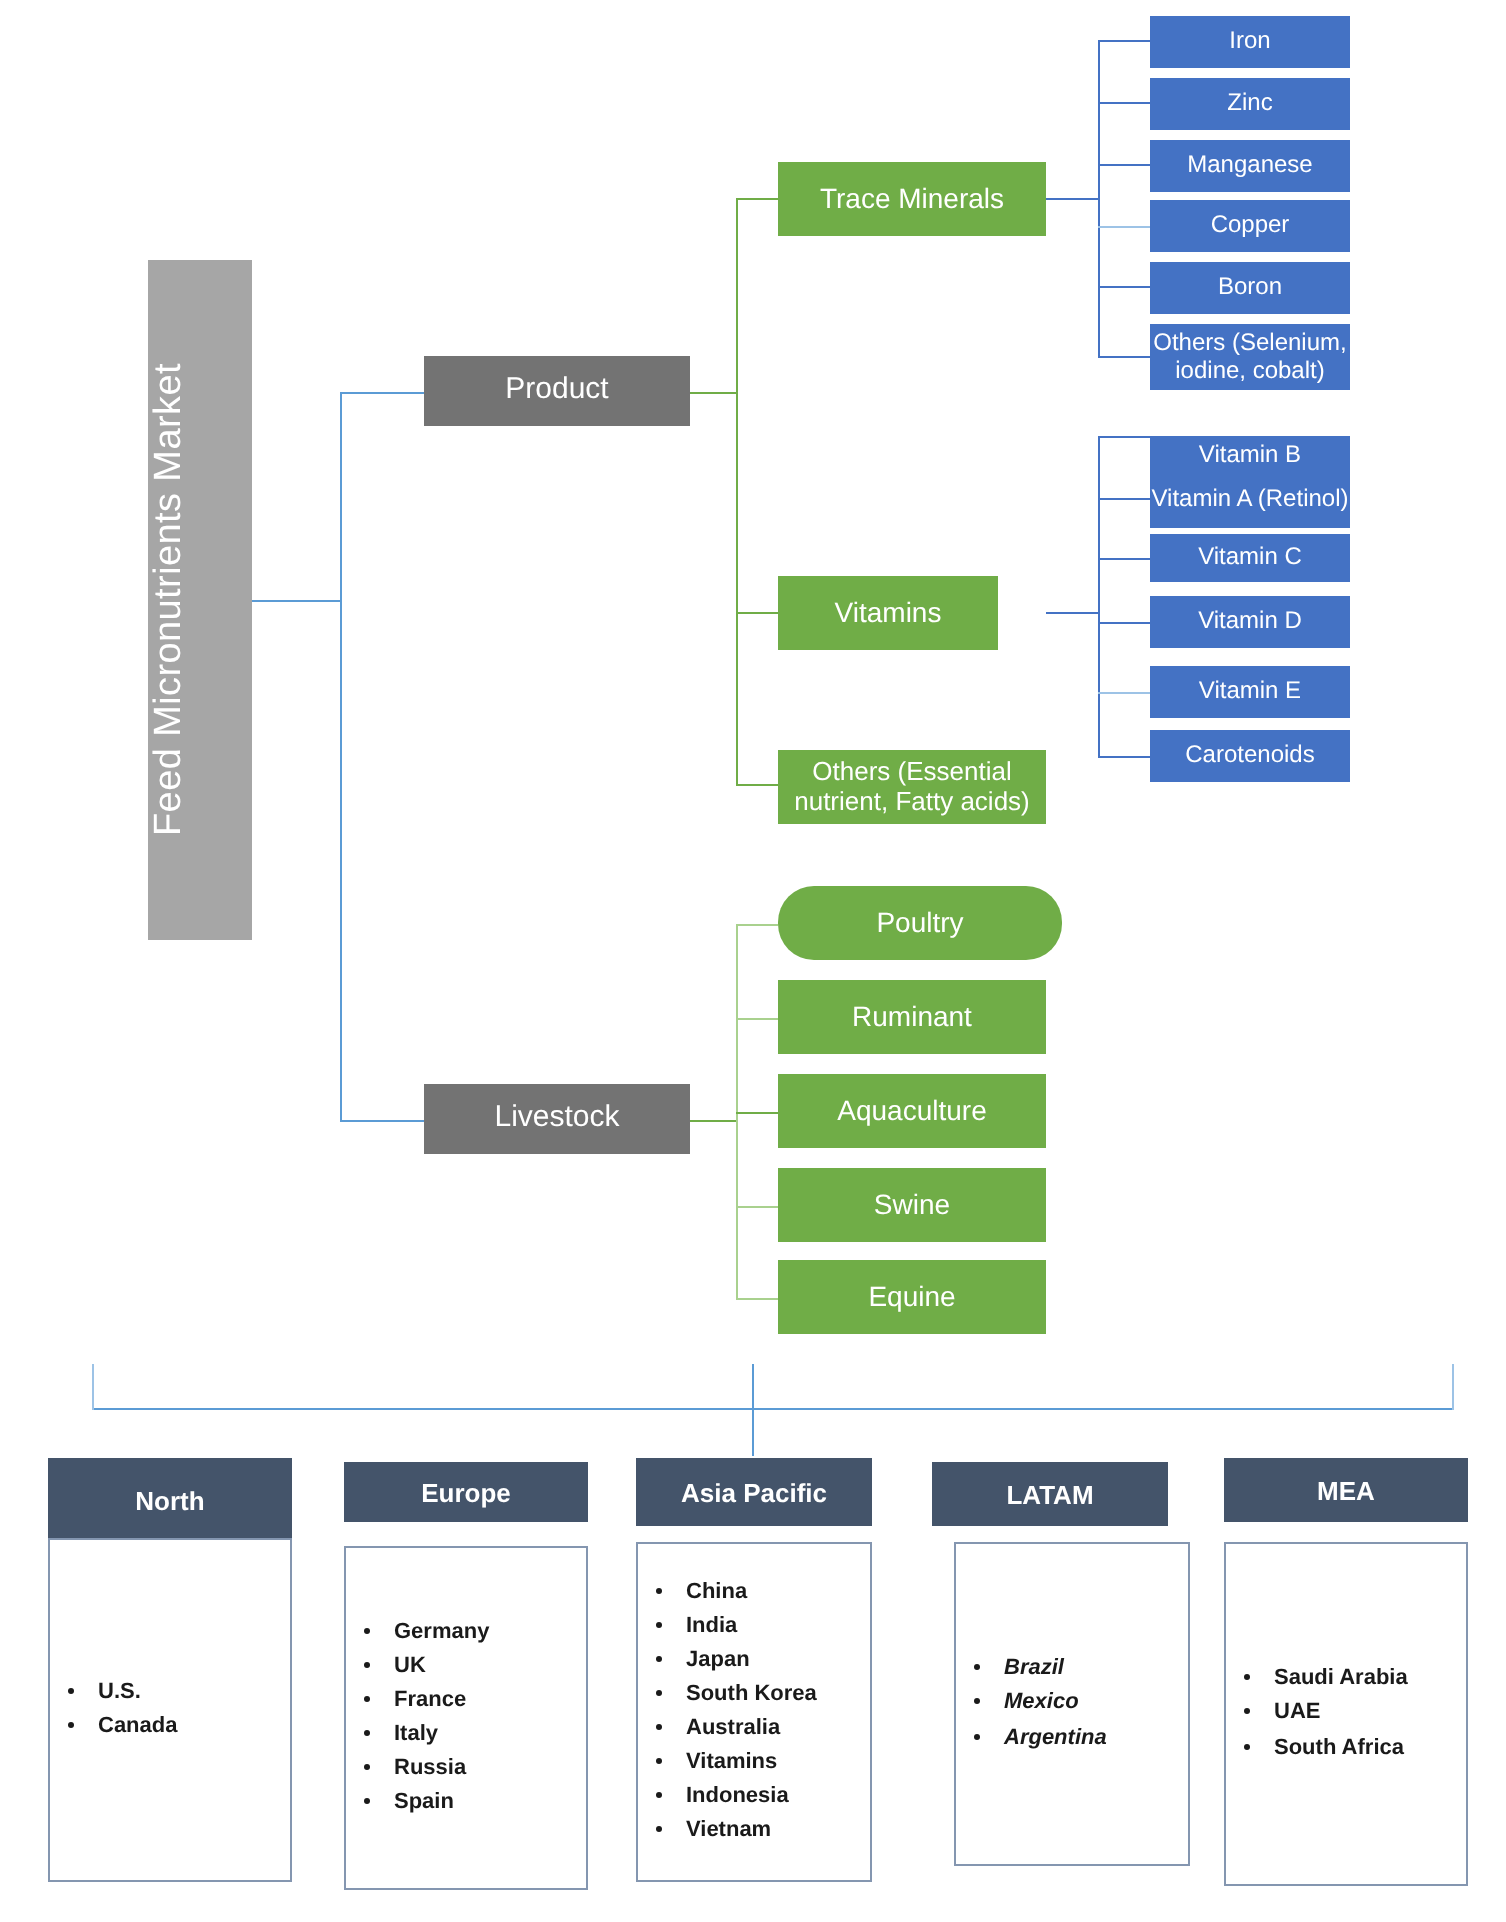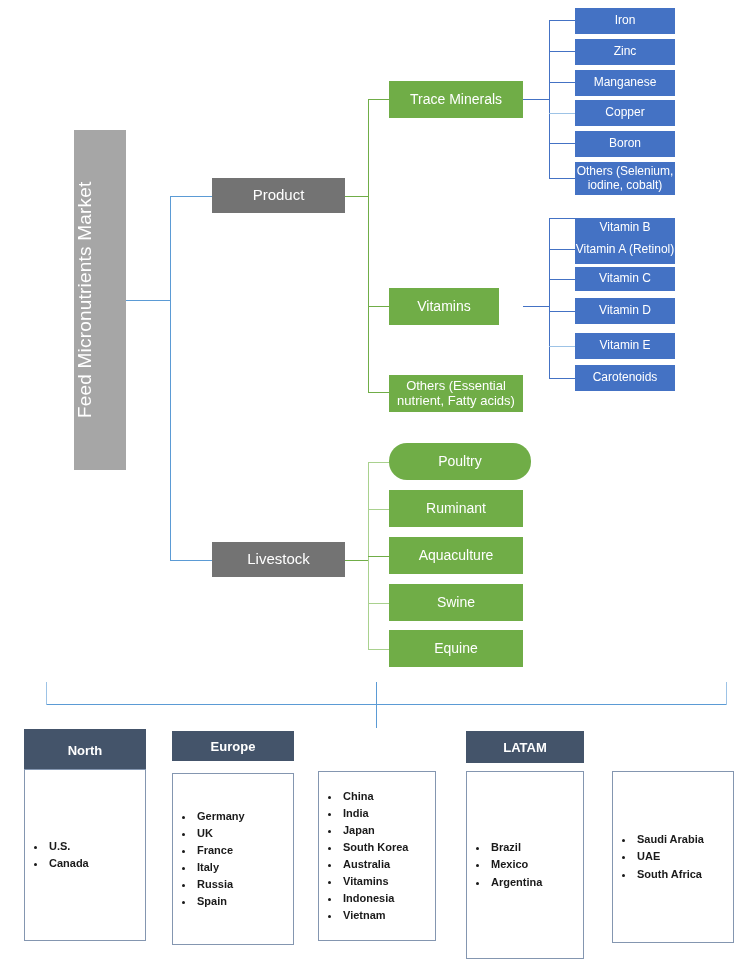--- a/index.html
+++ b/index.html
@@ -206,44 +206,50 @@
     <ul>
       <li>Germany</li>
       <li>UK</li>
       <li>France</li>
       <li>Italy</li>
       <li>Russia</li>
       <li>Spain</li>
     </ul>
   </div>
 
+  <div class="region-head" style="left:318px;top:729px;width:118px;height:34px;">
+    <span>Asia Pacific</span>
+  </div>
   <div class="region-body" style="left:318px;top:771px;width:118px;height:170px;">
     <ul>
       <li>China</li>
       <li>India</li>
       <li>Japan</li>
       <li>South Korea</li>
       <li>Australia</li>
       <li>Vitamins</li>
       <li>Indonesia</li>
       <li>Vietnam</li>
     </ul>
   </div>
 
   <div class="region-head" style="left:466px;top:731px;width:118px;height:32px;">
     <span>LATAM</span>
   </div>
-  <div class="region-body" style="left:466px;top:771px;width:118px;height:188px;">
+  <div class="region-body" style="left:477px;top:771px;width:118px;height:162px;font-style:italic;">
     <ul>
       <li>Brazil</li>
       <li>Mexico</li>
       <li>Argentina</li>
     </ul>
   </div>
 
+  <div class="region-head" style="left:612px;top:729px;width:122px;height:32px;">
+    <span>MEA</span>
+  </div>
   <div class="region-body" style="left:612px;top:771px;width:122px;height:172px;">
     <ul>
       <li>Saudi Arabia</li>
       <li>UAE</li>
       <li>South Africa</li>
     </ul>
   </div>
 
 </div>
 

